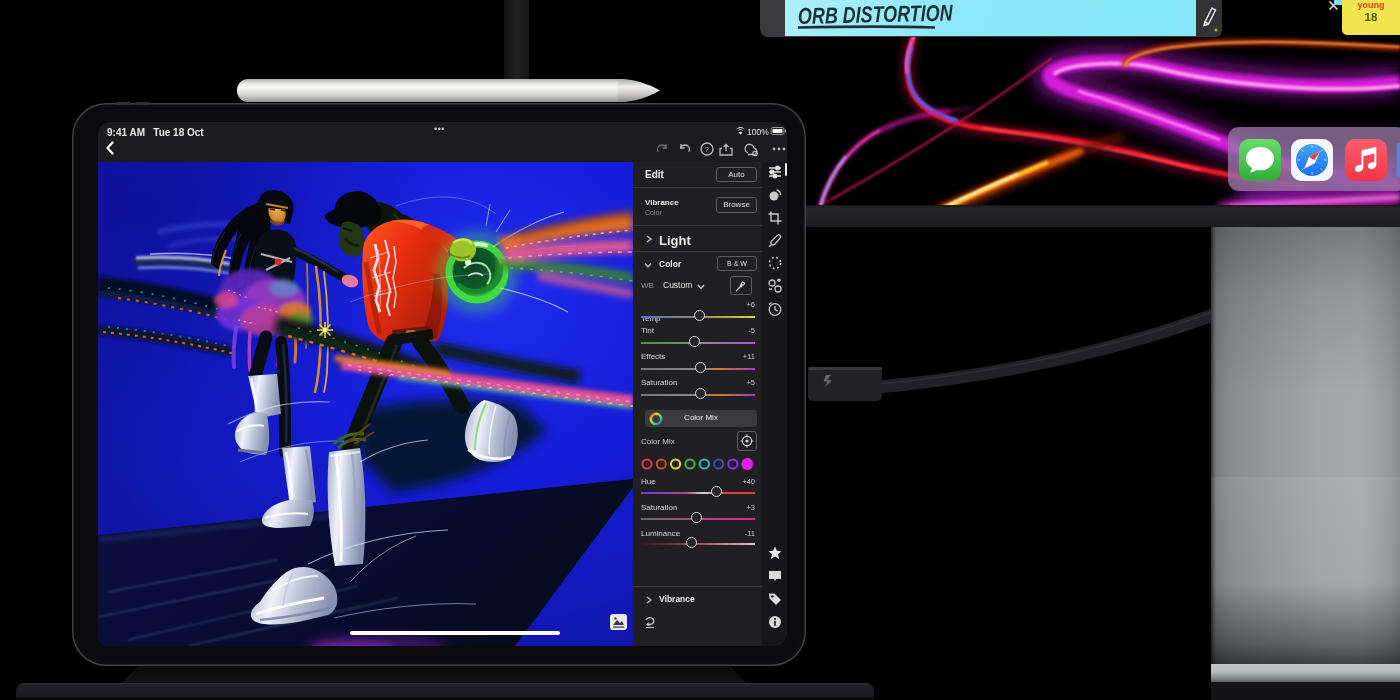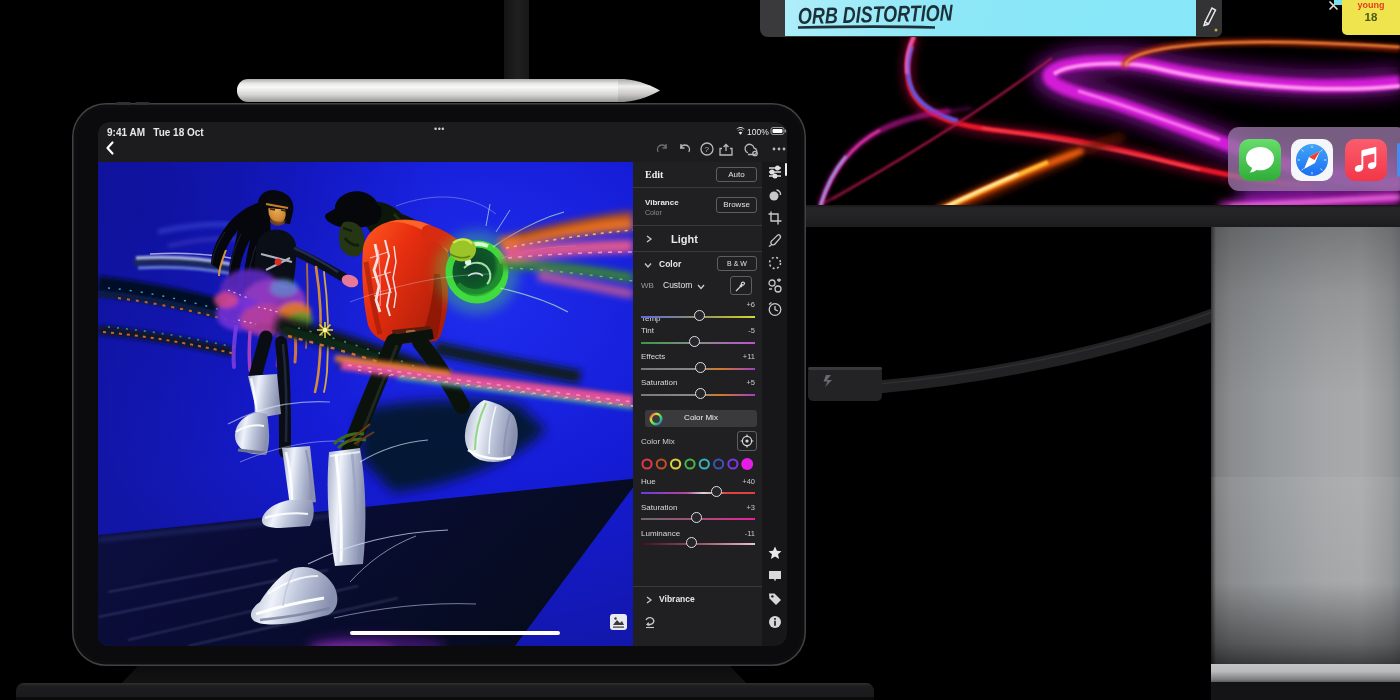--- a/index.html
+++ b/index.html
@@ -485,31 +485,31 @@
       <rect x="515" y="464.5" width="11" height="1.2" fill="#3a3a3c"></rect>
 
       <path d="M 210,402 C 250,382 300,370 350,368" stroke="#d8e8ff" stroke-width="1.2" fill="none" opacity="0.7"></path>
       <path d="M 236,456 C 280,446 330,440 378,442" stroke="#c8dcff" stroke-width="1" fill="none" opacity="0.55"></path>
       <path d="M 252,420 C 270,400 292,384 318,374" stroke="#e8f0ff" stroke-width="0.9" fill="none" opacity="0.6"></path>
       <path d="M 262,300 C 282,288 306,280 330,278" stroke="#e0ecff" stroke-width="1.1" fill="none" opacity="0.65"></path>
     </svg>
     </div>
 
     <div class="abs" id="panel" style="left:535px; top:40px; width:129px; height:484px; background:#202022;">
-      <div class="abs" style="left:12px; top:7px; font-size:10px; font-weight:bold; color:#f0f0f0;font-family:Liberation Serif, serif;">Edit</div>
+      <div class="abs" style="left:12px; top:7px; font-size:10px; font-weight:bold; color:#f0f0f0;">Edit</div>
       <div class="btn" style="left:83px; top:5px; width:41px; height:15px; line-height:13px;">Auto</div>
       <div class="div" style="top:25px;"></div>
       <div class="abs" style="left:12px; top:36px; font-size:8px; font-weight:bold; color:#e8e8e8;">Vibrance</div>
       <div class="abs" style="left:12px; top:47px; font-size:7px; color:#8e8e8e;">Color</div>
       <div class="btn" style="left:83px; top:35px; width:41px; height:16px; line-height:14px;">Browse</div>
       <div class="div" style="top:63px;"></div>
       <svg width="8" height="8" style="position:absolute; left:12px; top:73px;">
           <path d="M 2,1 L 6,4 L 2,7" stroke="#c8c8c8" stroke-width="1.3" fill="none"></path>
         </svg>
-      <div class="abs" style="left:26px; top:71px; font-size:11px; font-weight:bold; color:#e8e8e8;margin-left:12px;">Light</div>
+      <div class="abs" style="left:26px; top:71px; font-size:13px; font-weight:bold; color:#e8e8e8;">Light</div>
       <div class="div" style="top:89px;"></div>
       <svg width="8" height="8" style="position:absolute; left:11px; top:99px;">
           <path d="M 1,2.5 L 4,6 L 7,2.5" stroke="#c8c8c8" stroke-width="1.3" fill="none"></path>
         </svg>
       <div class="abs" style="left:26px; top:97px; font-size:8.5px; font-weight:bold; color:#e8e8e8;">Color</div>
       <div class="btn" style="left:84px; top:94px; width:40px; height:15px; line-height:13px; font-size:7px;">B &amp; W</div>
       <div class="abs" style="left:8px; top:119px; font-size:8px; color:#9a9a9a;">WB</div>
       <div class="abs" style="left:30px; top:118px; font-size:8.5px; color:#e4e4e4;">Custom</div>
       <svg width="8" height="8" style="position:absolute; left:64px; top:121px;">
           <path d="M 1,2 L 4,5.5 L 7,2" stroke="#d0d0d0" stroke-width="1.2" fill="none"></path>

